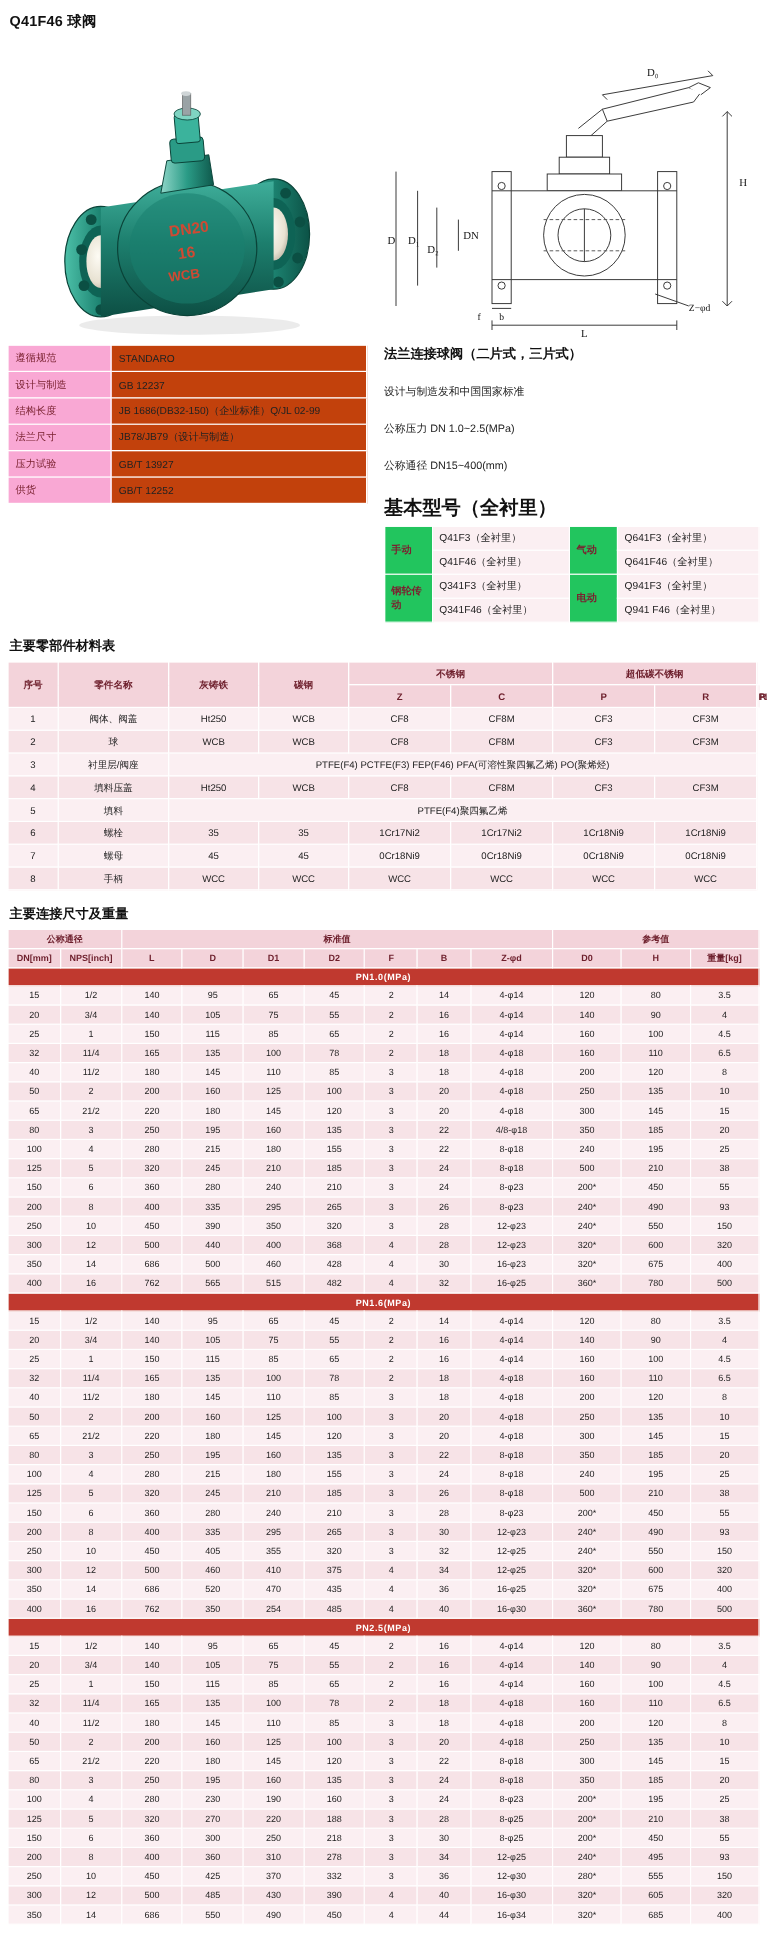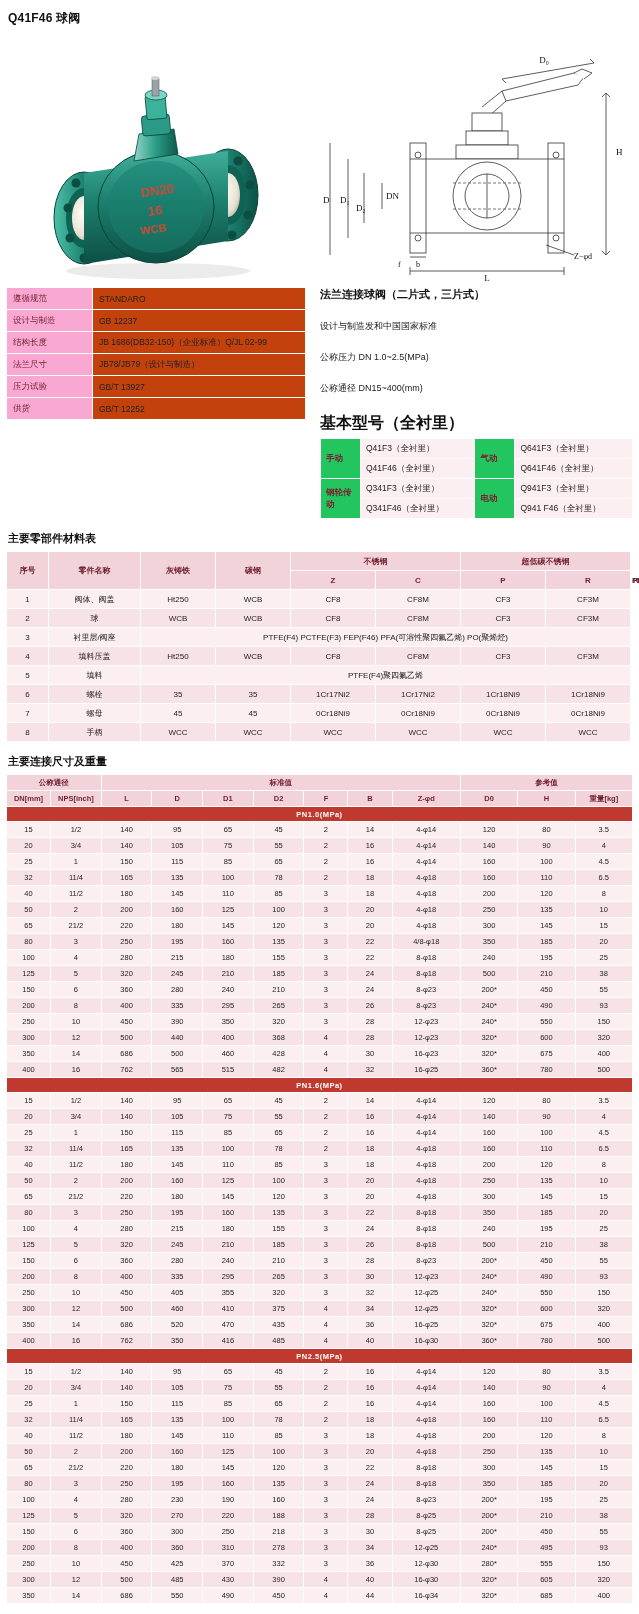--- a/index.html
+++ b/index.html
@@ -960,21 +960,21 @@
           <td>16-φ25</td>
           <td>320*</td>
           <td>675</td>
           <td>400</td>
         </tr>
         <tr class="alt">
           <td>400</td>
           <td>16</td>
           <td>762</td>
           <td>350</td>
-          <td>416</td>
+          <td>254</td>
           <td>485</td>
           <td>4</td>
           <td>40</td>
           <td>16-φ30</td>
           <td>360*</td>
           <td>780</td>
           <td>500</td>
         </tr>
         <tr>
           <td class="band" colspan="12">PN2.5(MPa)</td>

